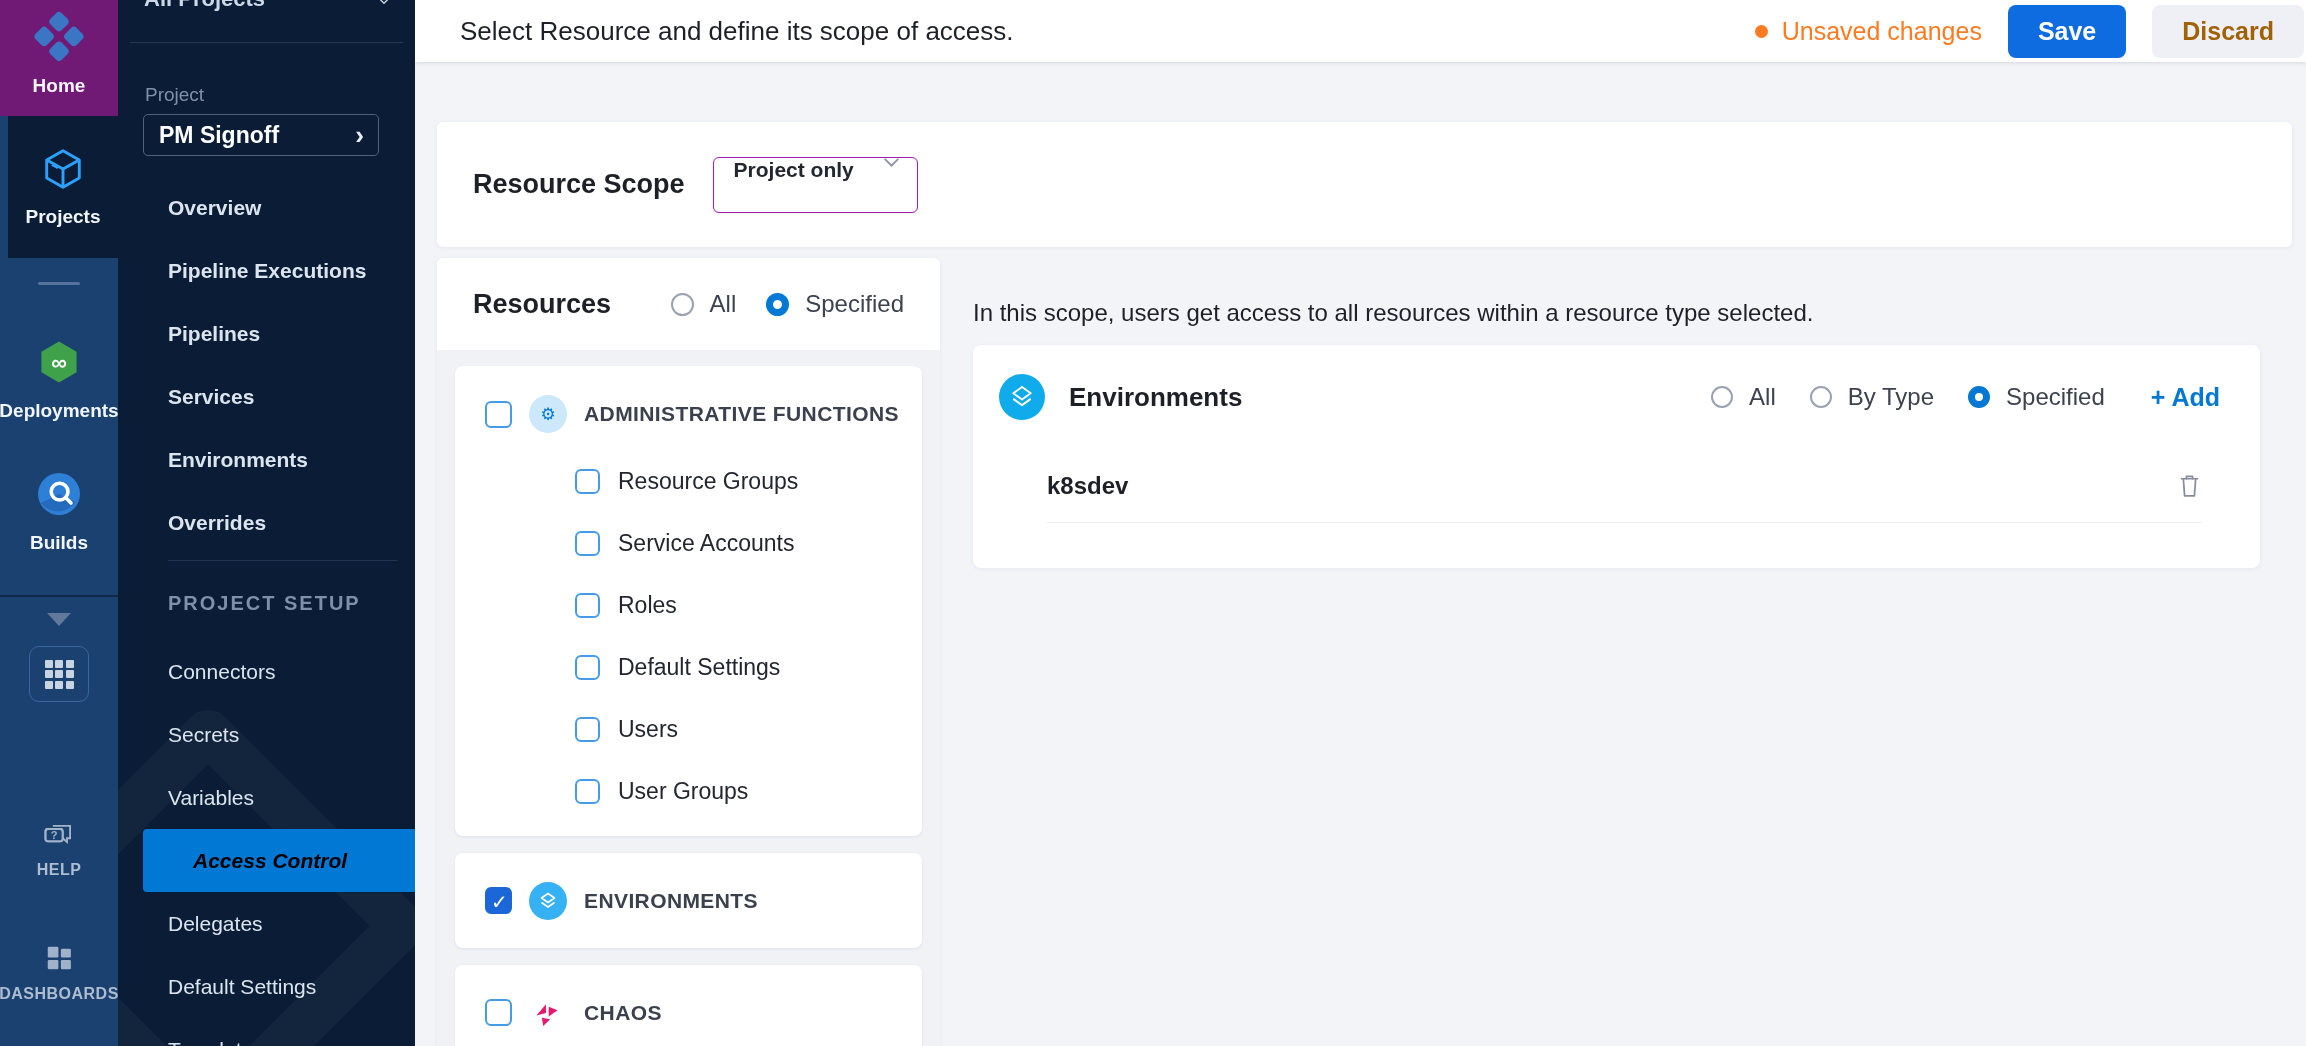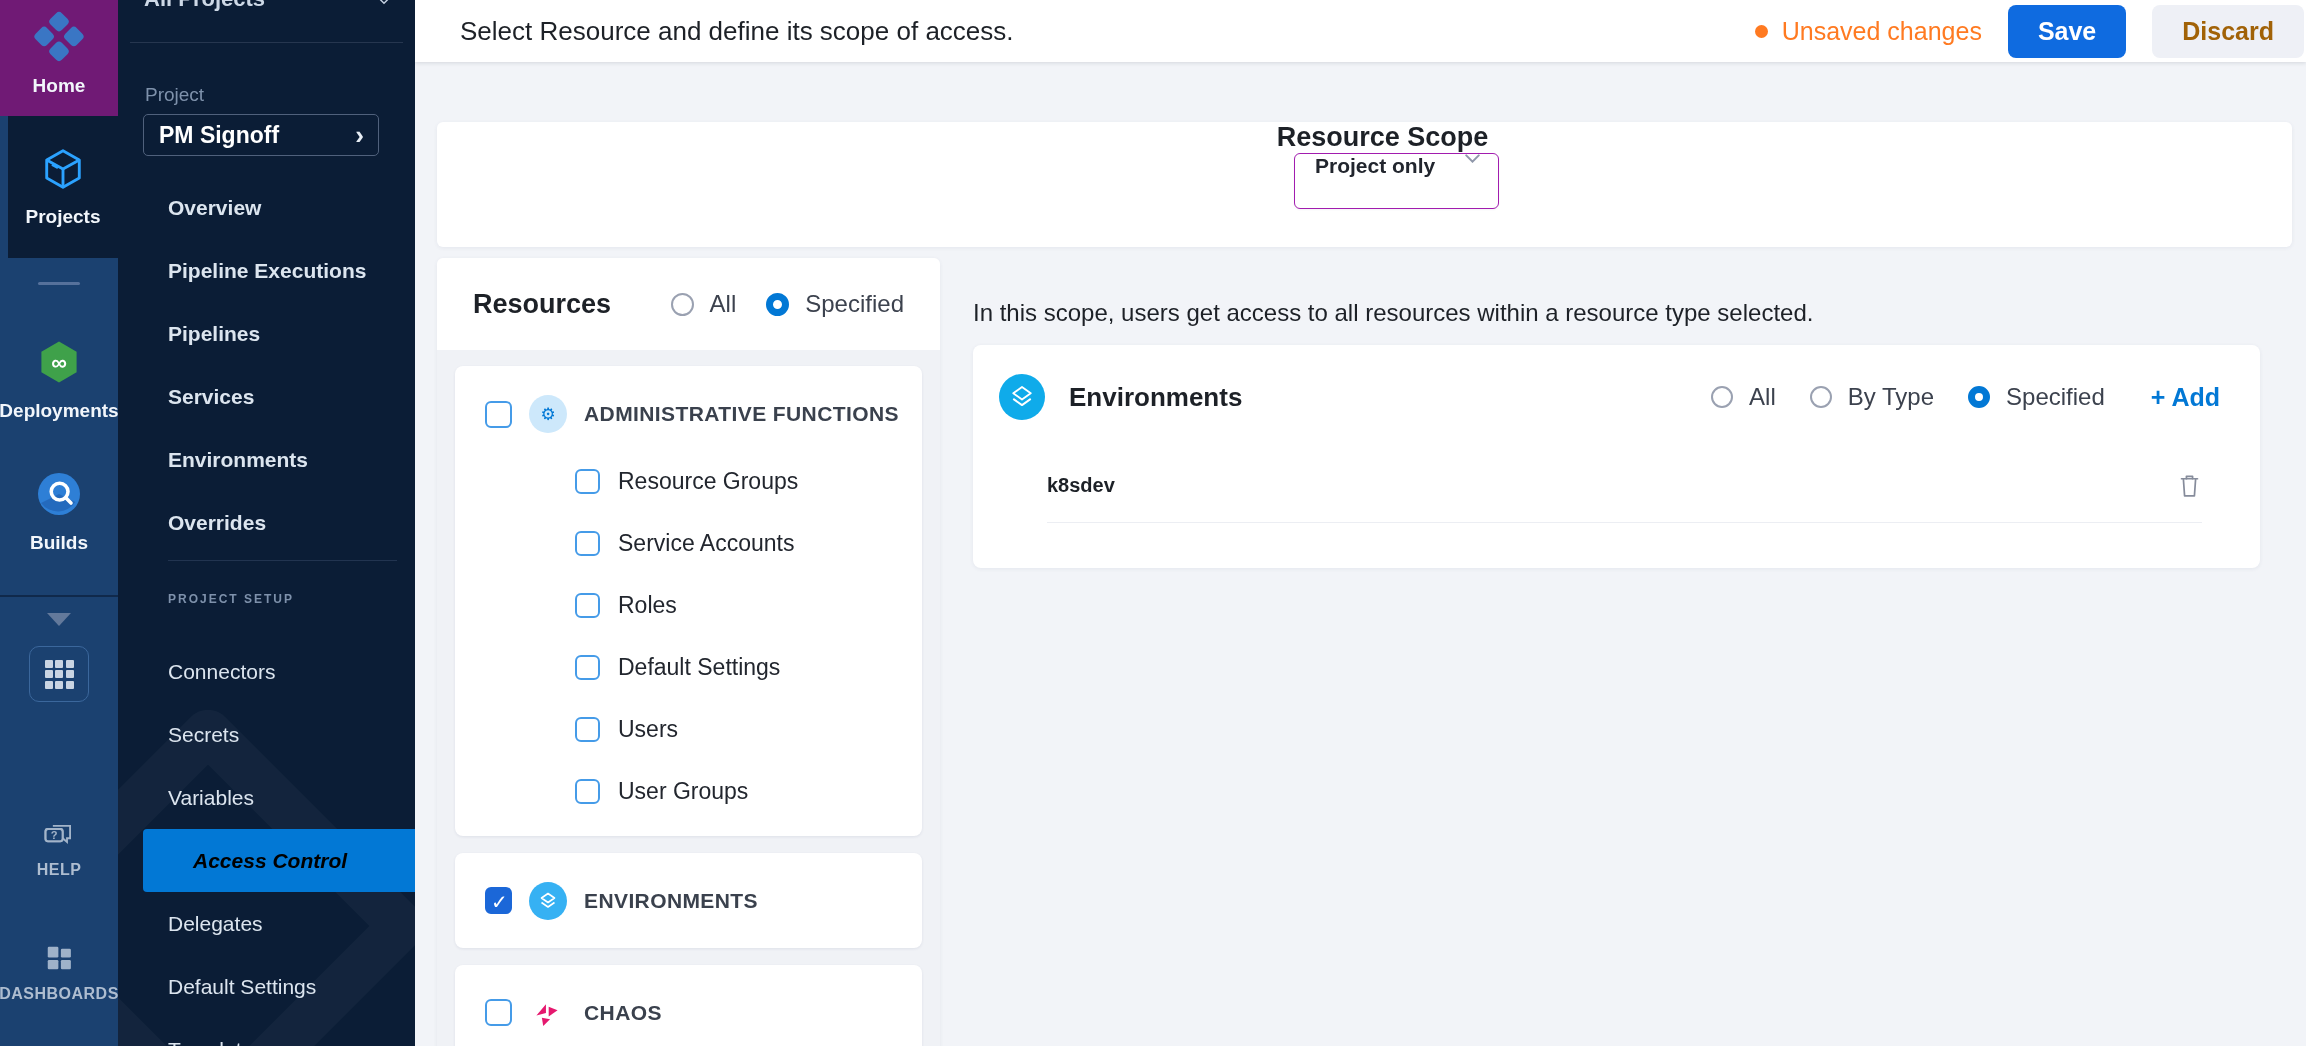--- a/index.html
+++ b/index.html
@@ -43,40 +43,40 @@
   .nav-div { position:absolute; left:12px; right:12px; height:1px; background:#26364f; }
   .nav-proj-label { position:absolute; top:84px; left:27px; font-size:19px; color:#7e91ab; }
   .nav-proj-box { position:absolute; top:114px; left:25px; width:236px; height:42px;
     border:1px solid #50617c; border-radius:5px; display:flex; align-items:center; justify-content:space-between;
     padding:0 14px 0 15px; color:#fff; font-weight:700; font-size:23px; cursor:pointer; }
   .nav-proj-box .chev { font-size:26px; font-weight:700; color:#e8eef5; line-height:1; }
   .nav-list { position:absolute; left:0; right:0; }
   .nav-item { height:63px; display:flex; align-items:center; padding-left:50px;
     font-size:21px; color:#dce5ef; cursor:pointer; }
   .nav-item.active { background:#0278d5; color:#000000; font-weight:700; margin-left:25px; border-radius:4px 0 0 4px;font-style:italic; }
-  .nav-section { position:absolute; left:50px; font-size:12px; font-weight:700; letter-spacing:2px; color:#7e91ab; }
+  .nav-section { position:absolute; left:50px; font-size:20px; font-weight:700; letter-spacing:2px; color:#7e91ab; }
 
   
   .main { position:absolute; left:415px; top:0; right:0; height:100%; }
   .main-hdr { position:absolute; top:0; left:0; right:0; height:62px; background:#fff;
     box-shadow:0 1px 4px rgba(30,40,60,.14); display:flex; align-items:center; padding:0 16px 0 45px; z-index:1; }
   .hdr-sub { font-size:26px; color:#1d2127; }
   .hdr-right { margin-left:auto; display:flex; align-items:center; gap:26px; }
   .unsaved { display:flex; align-items:center; gap:14px; color:#ff7a21; font-size:25px; }
   .dot { width:13px; height:13px; border-radius:50%; background:#ff7a21; }
   .btn { border:none; border-radius:8px; font-weight:700; font-size:25px; padding:12px 30px;
     font-family:inherit; cursor:pointer; }
   .btn-save { background:#0f6be0; color:#fff; }
   .btn-discard { background:#eef0f6; color:#a16207; margin-right:-14px; }
 
   .content { position:absolute; top:62px; left:0; right:0; bottom:0; }
   .card { background:#fff; box-shadow:0 1px 4px rgba(40,60,100,.07); }
 
   .scope-card { position:absolute; top:60px; left:22px; width:1855px; height:125px;
-    border-radius:6px; display:flex; align-items:center; padding-left:36px;flex-direction:column; }
+    border-radius:6px; display:flex; align-items:center; padding-left:36px; }
   .scope-label { font-size:27px; font-weight:700; }
   .scope-dd { margin-left:28px; width:205px; height:56px; background:#fff; border:1px solid #a21caf;
     border-radius:6px; display:flex; justify-content:space-between;
     padding:0 18px 0 20px; cursor:pointer; box-shadow:0 1px 2px rgba(40,60,100,.05); }
   .scope-dd > span { font-size:21px; font-weight:600; color:#22262e; }
 
   
   .res-panel { position:absolute; top:196px; left:22px; width:503px; height:900px;
     background:#f0f2f6; border-radius:6px 6px 0 0; box-shadow:0 1px 4px rgba(40,60,100,.07); }
   .res-head { height:92px; background:#fff; border-radius:6px 6px 0 0;
@@ -106,21 +106,21 @@
   .detail-desc { position:absolute; top:237px; left:558px; font-size:24px; color:#1d2127; }
   .env-card { position:absolute; top:283px; left:558px; width:1287px; height:223px; border-radius:8px; }
   .env-head { display:flex; align-items:center; height:104px; padding:0 40px 0 26px; }
   .env-badge { width:46px; height:46px; border-radius:50%; background:#0fabea;
     display:flex; align-items:center; justify-content:center; flex:none; }
   .env-title { font-size:26px; font-weight:700; margin-left:24px; flex:1; }
   .env-opts { display:flex; align-items:center; gap:34px; }
   .env-opts .radio { width:22px; height:22px; }
   .add-btn { color:#0278d5; font-weight:700; font-size:25px; margin-left:12px; cursor:pointer; }
   .env-row { display:flex; align-items:center; height:74px; margin:0 58px 12px 74px;
-    border-bottom:1px solid #eceef3; font-size:20px; font-weight:600; }
+    border-bottom:1px solid #eceef3; font-size:24px; font-weight:600; }
   .trash { margin-left:auto; cursor:pointer; display:flex; }
 </style>
 </head>
 <body>
 
 <div class="rail">
   <div class="rail-item rail-home">
     <div class="home-ic">
         <i></i>
         <i></i>

